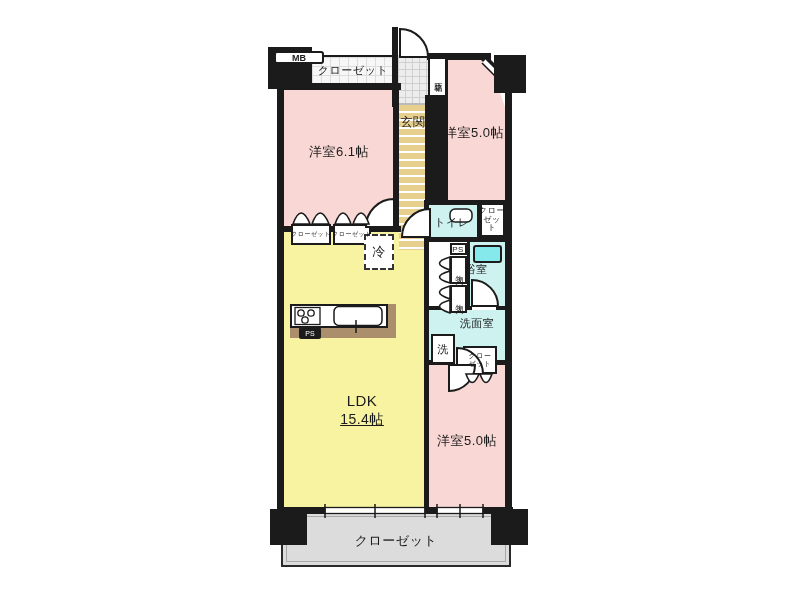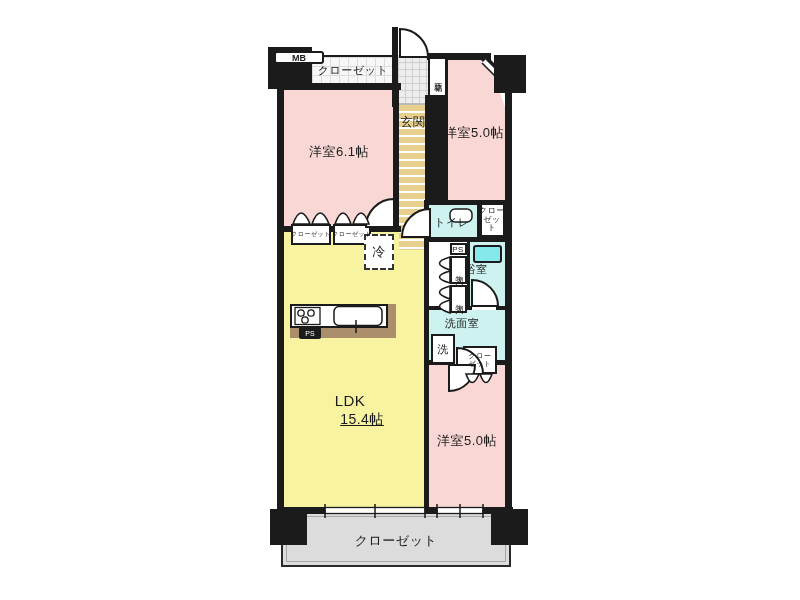--- a/index.html
+++ b/index.html
@@ -161,22 +161,22 @@
 <div class="label" style="left:413px;top:76px;font-size:12px;margin-top:46px;">玄関</div>
 <div class="label vtext" style="left:437px;top:77px;font-size:8px;">下駄箱</div>
 <div class="label" style="left:474px;top:133px;font-size:13px;">洋室5.0帖</div>
 <div class="label" style="left:339px;top:152px;font-size:13px;">洋室6.1帖</div>
 <div class="label" style="left:452px;top:222px;font-size:11px;">トイレ</div>
 <div class="label wrap2" style="left:492px;top:220px;width:26px;font-size:8px;">クローゼット</div>
 <div class="label" style="left:458px;top:249px;font-size:8px;">PS</div>
 <div class="label vtext" style="left:458px;top:270px;font-size:8px;">物入</div>
 <div class="label vtext" style="left:458px;top:299px;font-size:8px;">物入</div>
 <div class="label" style="left:476px;top:269px;font-size:11px;">浴室</div>
-<div class="label" style="left:462px;top:323px;font-size:11px;">洗面室</div>
+<div class="label" style="left:477px;top:323px;font-size:11px;">洗面室</div>
 <div class="label" style="left:443px;top:349px;font-size:11px;">洗</div>
 <div class="label wrap2" style="left:480px;top:360px;width:24px;font-size:7px;">クローゼット</div>
 <div class="label" style="left:467px;top:441px;font-size:13px;">洋室5.0帖</div>
 <div class="label" style="left:379px;top:252px;font-size:13px;">冷</div>
 <div class="label" style="left:311px;top:234px;font-size:6px;">クローゼット</div>
 <div class="label" style="left:352px;top:234px;font-size:6px;">クローゼット</div>
-<div class="label" style="left:350px;top:400px;font-size:15px;">LDK</div>
+<div class="label" style="left:362px;top:400px;font-size:15px;">LDK</div>
 <div class="label" style="left:362px;top:420px;font-size:14px;text-decoration:underline;">15.4帖</div>
 <div class="label" style="left:396px;top:541px;font-size:13px;">クローゼット</div>
 
 </body></html>

